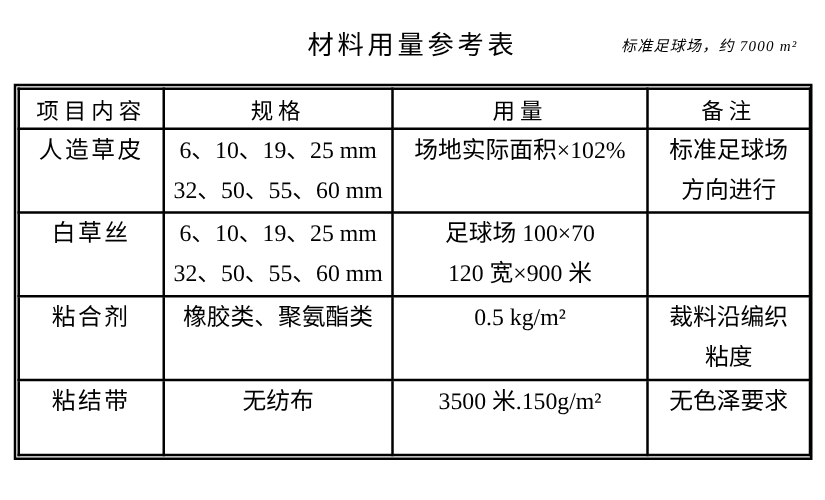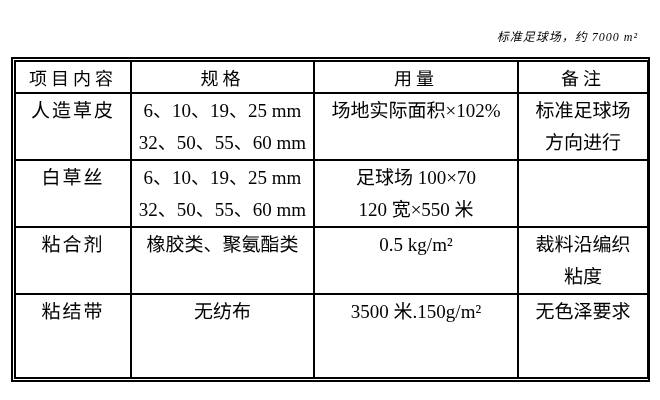--- a/index.html
+++ b/index.html
@@ -17,51 +17,52 @@
     position: absolute; top: 19px; left: 0; width: 100%;
     text-align: center;
     font-size: 21px; letter-spacing: 3px; font-weight: 500;
   }
   .page-note {
     position: absolute; top: 27px; right: 22px;
     font-size: 12px; font-style: italic; letter-spacing: 1px; margin-left: 48px;
   }
 
   .table-wrap {
-    position: absolute; top: 57px; left: 11px; width: 639px;
+    position: absolute; top: 67px; left: 11px; width: 639px;
     border: 2px solid #000; padding: 1px; background: #fff;
   }
   table { border-collapse: collapse; table-layout: fixed; width: 100%; }
   col.c1 { width: 116px; }
   col.c2 { width: 183px; }
   col.c3 { width: 204px; }
   col.c4 { width: 130px; }
   th, td {
     border: 2px solid #000;
     text-align: center;
     overflow: hidden;
     background: #fff;
   }
   th {
     height: 32px; vertical-align: middle;
     font-size: 18px; font-weight: 400; letter-spacing: 4px;
   }
   td { vertical-align: top; padding-top: 1px; font-size: 19px; line-height: 32px; border-radius: 16px; }
   tr.row-1 td, tr.row-2 td { height: 66px; }
   tr.row-3 td { height: 65px; }
-  tr.row-4 td { height: 84px; margin-left: 25px; }
+  tr.row-4 td { height: 60px; margin-left: 25px; }
   td.item-col { letter-spacing: 2px; }
   .cell-line { white-space: nowrap; }
 </style>
 </head>
 <body>
 
 <div class="page">
 
   <div class="page-header">
+    <div class="page-title">材料用量参考表</div>
     <div class="page-note">标准足球场，约 7000 m²</div>
   </div>
 
   <div class="table-wrap">
     <table>
       <colgroup>
         <col class="c1">
           <col class="c2">
           <col class="c3">
           <col class="c4">
@@ -94,21 +95,21 @@
       <tr class="row-2">
         <td class="item-col">
           <div class="cell-line">白草丝</div>
         </td>
         <td>
           <div class="cell-line">6、10、19、25 mm</div>
           <div class="cell-line">32、50、55、60 mm</div>
         </td>
         <td>
           <div class="cell-line">足球场 100×70</div>
-          <div class="cell-line">120 宽×550 米</div>
+          <div class="cell-line">120 宽×900 米</div>
         </td>
         <td></td>
       </tr>
 
       <tr class="row-3">
         <td class="item-col">
           <div class="cell-line">粘合剂</div>
         </td>
         <td>
           <div class="cell-line">橡胶类、聚氨酯类</div>

